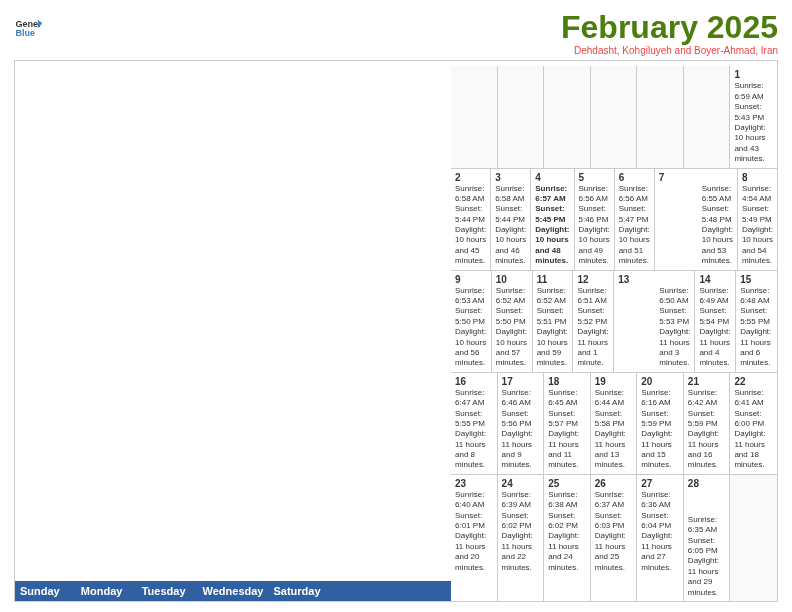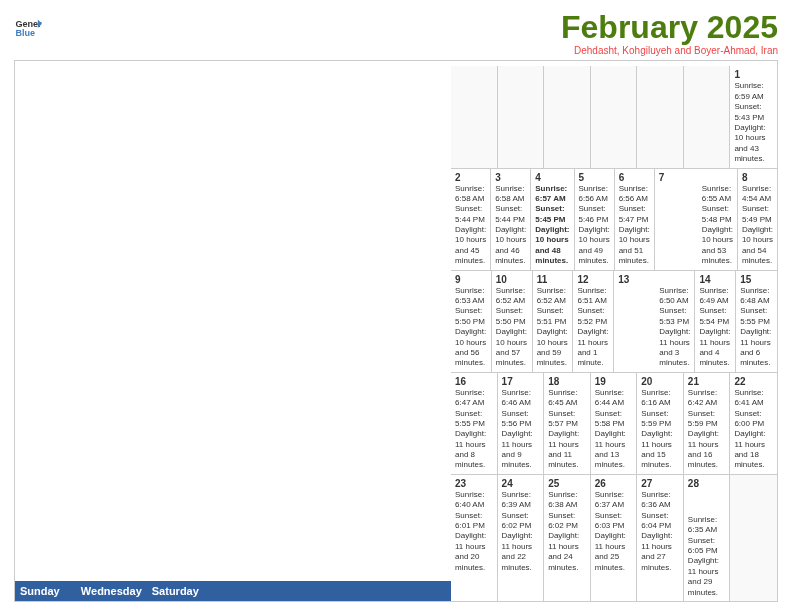--- a/index.html
+++ b/index.html
@@ -120,20 +120,22 @@
     </div>
     <div class="title-block">
       <div class="month-title">February 2025</div>
       <div class="subtitle">Dehdasht, Kohgiluyeh and Boyer-Ahmad, Iran</div>
     </div>
   </div>
 
   <div class="calendar">
     <div class="cal-header">
       <div class="cal-header-cell">Sunday</div>
+      <div class="cal-header-cell">Monday</div>
+      <div class="cal-header-cell">Tuesday</div>
       <div class="cal-header-cell">Wednesday</div>
       <div class="cal-header-cell">Saturday</div>
     </div>
     <div class="cal-body" id="cal-body">
     <div class="cal-row">
           <div class="cal-cell empty"></div>
           <div class="cal-cell empty"></div>
           <div class="cal-cell empty"></div>
           <div class="cal-cell empty"></div>
           <div class="cal-cell empty"></div>

